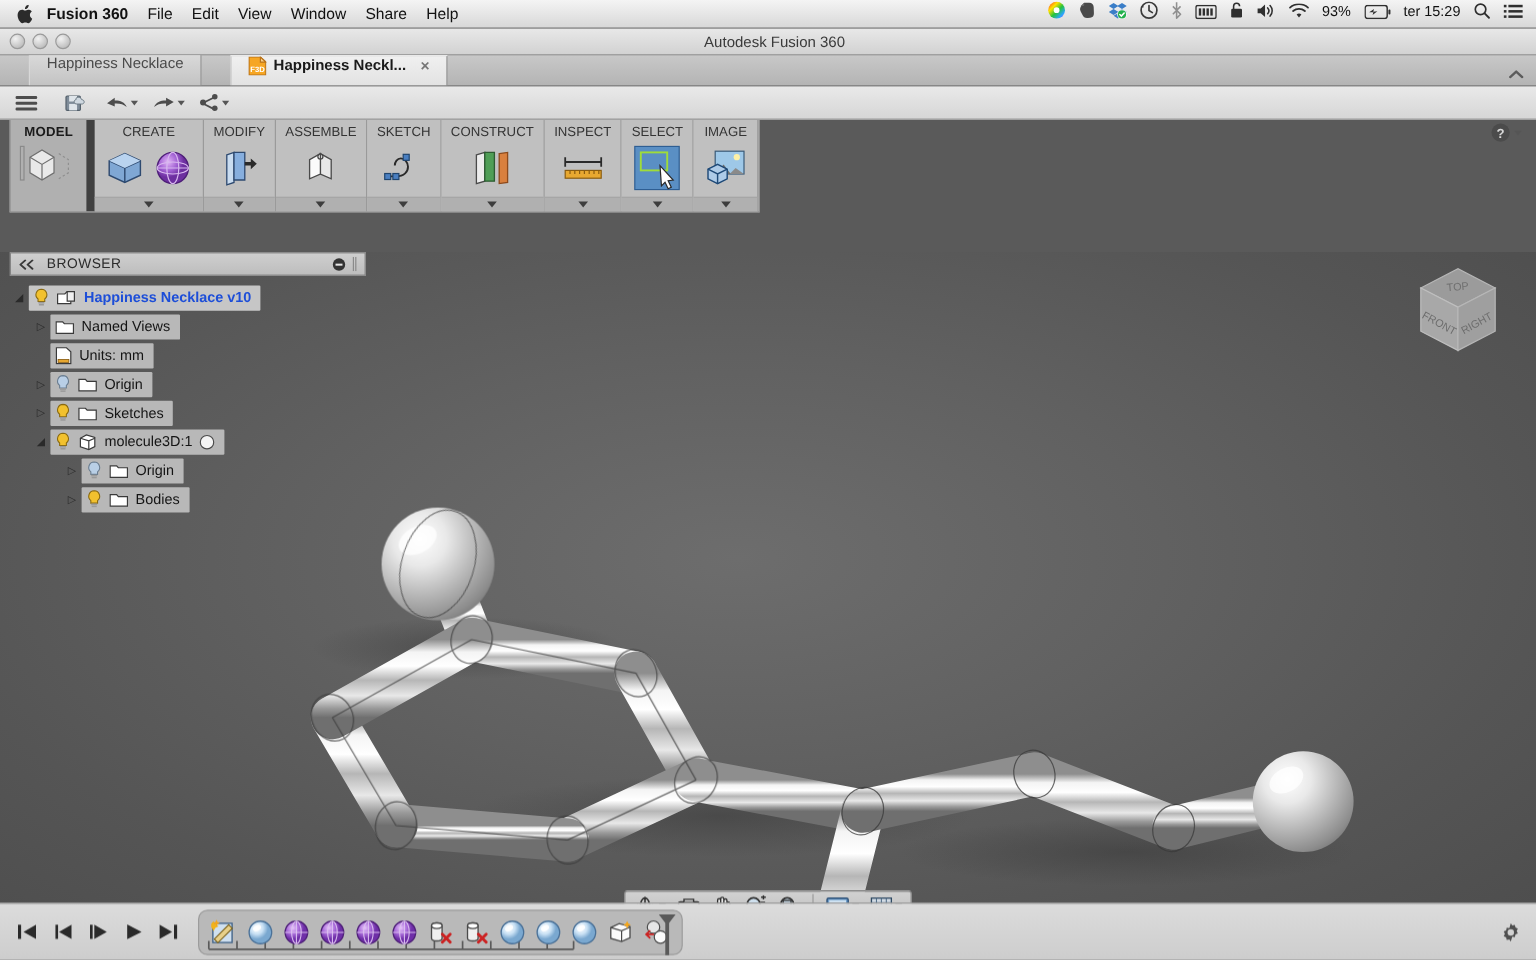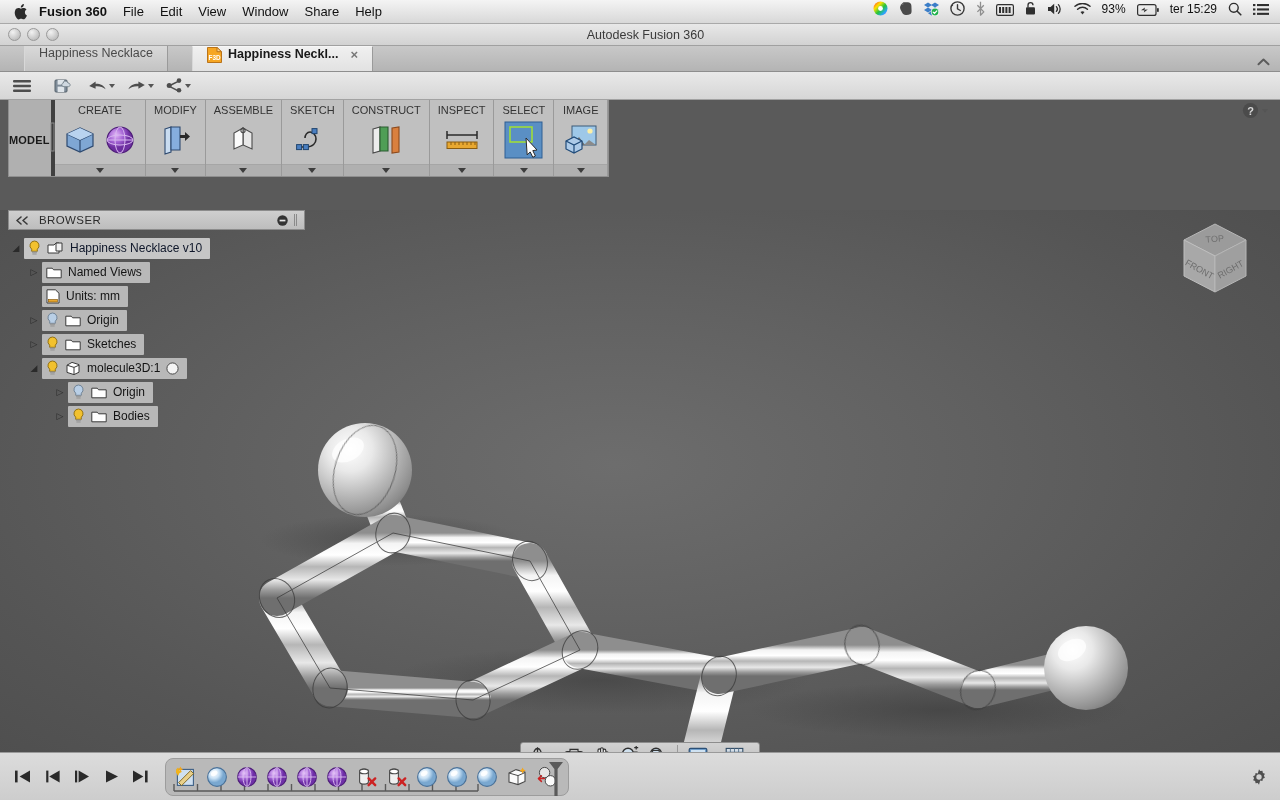--- a/index.html
+++ b/index.html
@@ -78,22 +78,22 @@
   
   .ribbon {
     position: relative; width: 1280px; height: 77px;
     background: #5a5a5a;
   }
   .ribbon-inner {
     position: absolute; left: 8px; top: 0; height: 77px; display: flex;
     background: #b9b9b9; border: 1px solid #8f8f8f; border-top: none;
   }
   .tabsel {
-    width: 46px; background: #b0b0b0; border-right: 4px solid #404040;
-    display: flex; flex-direction: row; align-items: center;
+    width: 70px; background: #b0b0b0; border-right: 7px solid #404040;
+    display: flex; flex-direction: column; align-items: center;
   }
   .tabsel .lbl { font-size: 11px; font-weight: bold; color: #1a1a1a; margin-top: 4px; letter-spacing: .2px; }
   .panel {
     display: flex; flex-direction: column; align-items: center;
     border-right: 1px solid #9a9a9a; background: #c0c0c0; position: relative;
     min-width: 54px;
   }
   .panel .plbl { font-size: 11px; color: #333; margin-top: 4px; padding: 0 8px; white-space: nowrap; }
   .panel .picons { display: flex; align-items: center; justify-content: center; gap: 6px; flex: 1; padding: 0 8px; }
   .panel .pdrop { width: 100%; height: 12px; background: #b0b0b0; border-top: 1px solid #a6a6a6;
@@ -108,21 +108,21 @@
     font-size: 11.5px; color: #2c2c2c; padding: 0 6px; letter-spacing: .4px;
   }
   .browser-head .bh-left { margin-right: 10px; color: #3a3a3a; font-size: 10px; letter-spacing: -1px; }
   .tree { margin-top: 6px; font-size: 12px; color: #111; }
   .trow { display: flex; align-items: center; height: 24px; }
   .trow .pill {
     display: inline-flex; align-items: center; gap: 6px; height: 21px;
     background: #b8b8b8; border-radius: 1px; padding: 0 8px 0 4px;
   }
   .trow.root .pill { background: #c6c6c6; }
-  .trow.root .tlabel { color: #0f172a; font-weight: normal; }
+  .trow.root .tlabel { color: #1d4ed8; font-weight: bold; }
   .expander { width: 16px; text-align: center; color: #2a2a2a; font-size: 9px; }
   .tlabel { font-size: 12px; color: #141414; white-space: nowrap; }
 
   
   .viewport { position: absolute; left: 0; top: 186px; width: 1280px; height: 566px;
     background: radial-gradient(ellipse at 48% 45%, #6d6d6d 0%, #616161 38%, #555555 72%, #4d4d4d 100%); }
 
   .viewcube { position: absolute; right: 20px; top: 4px; width: 90px; height: 88px; }
 
   .navbar {

